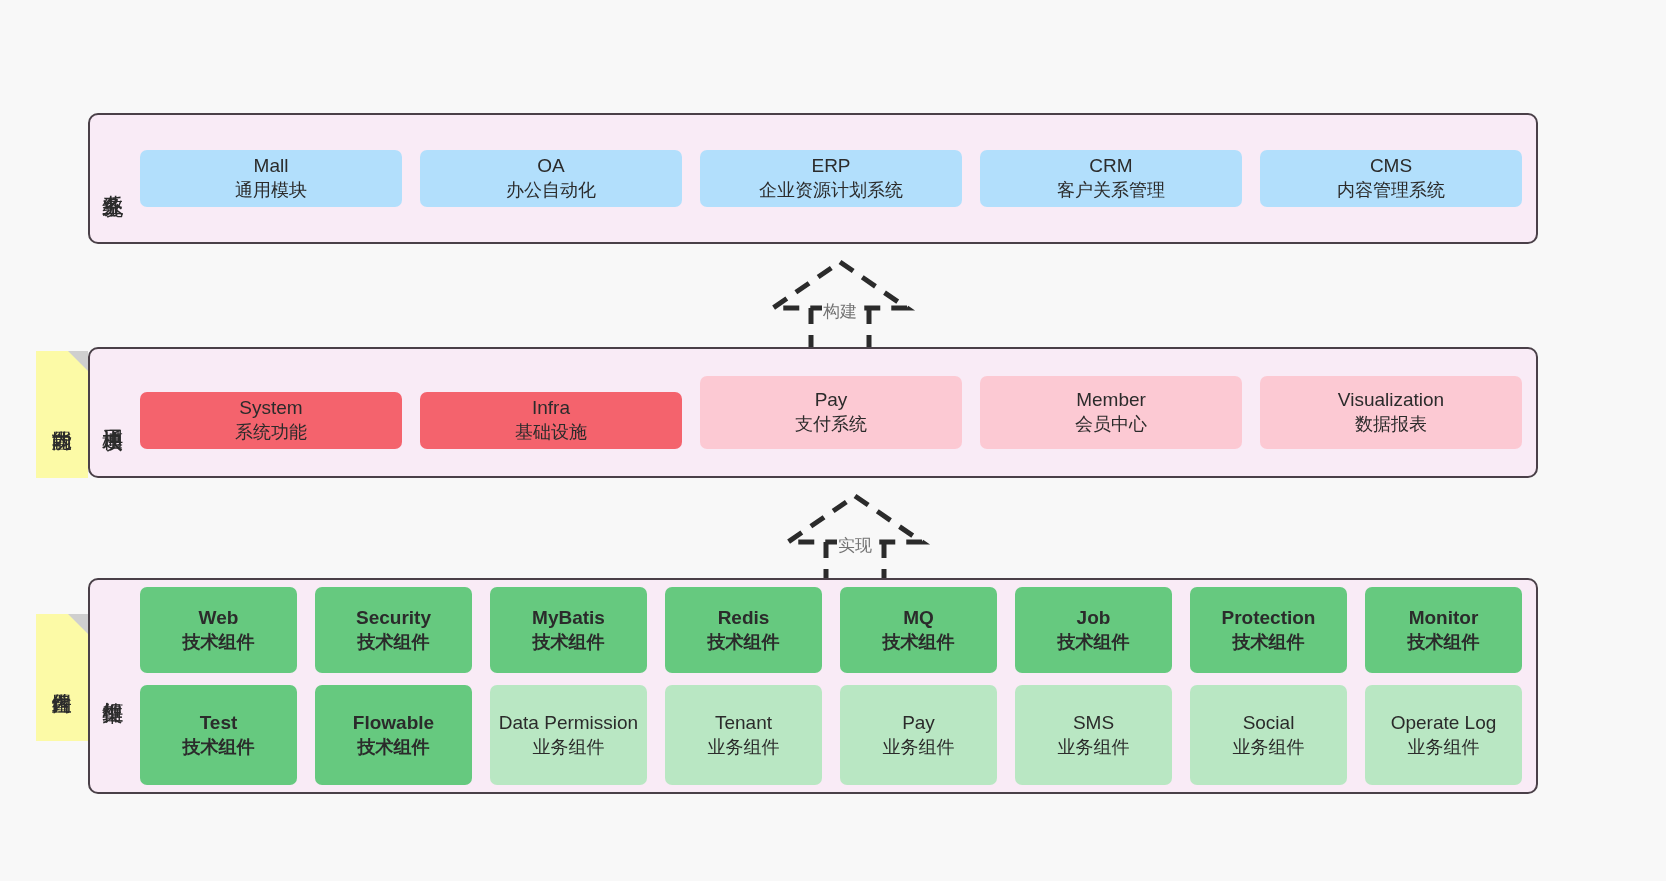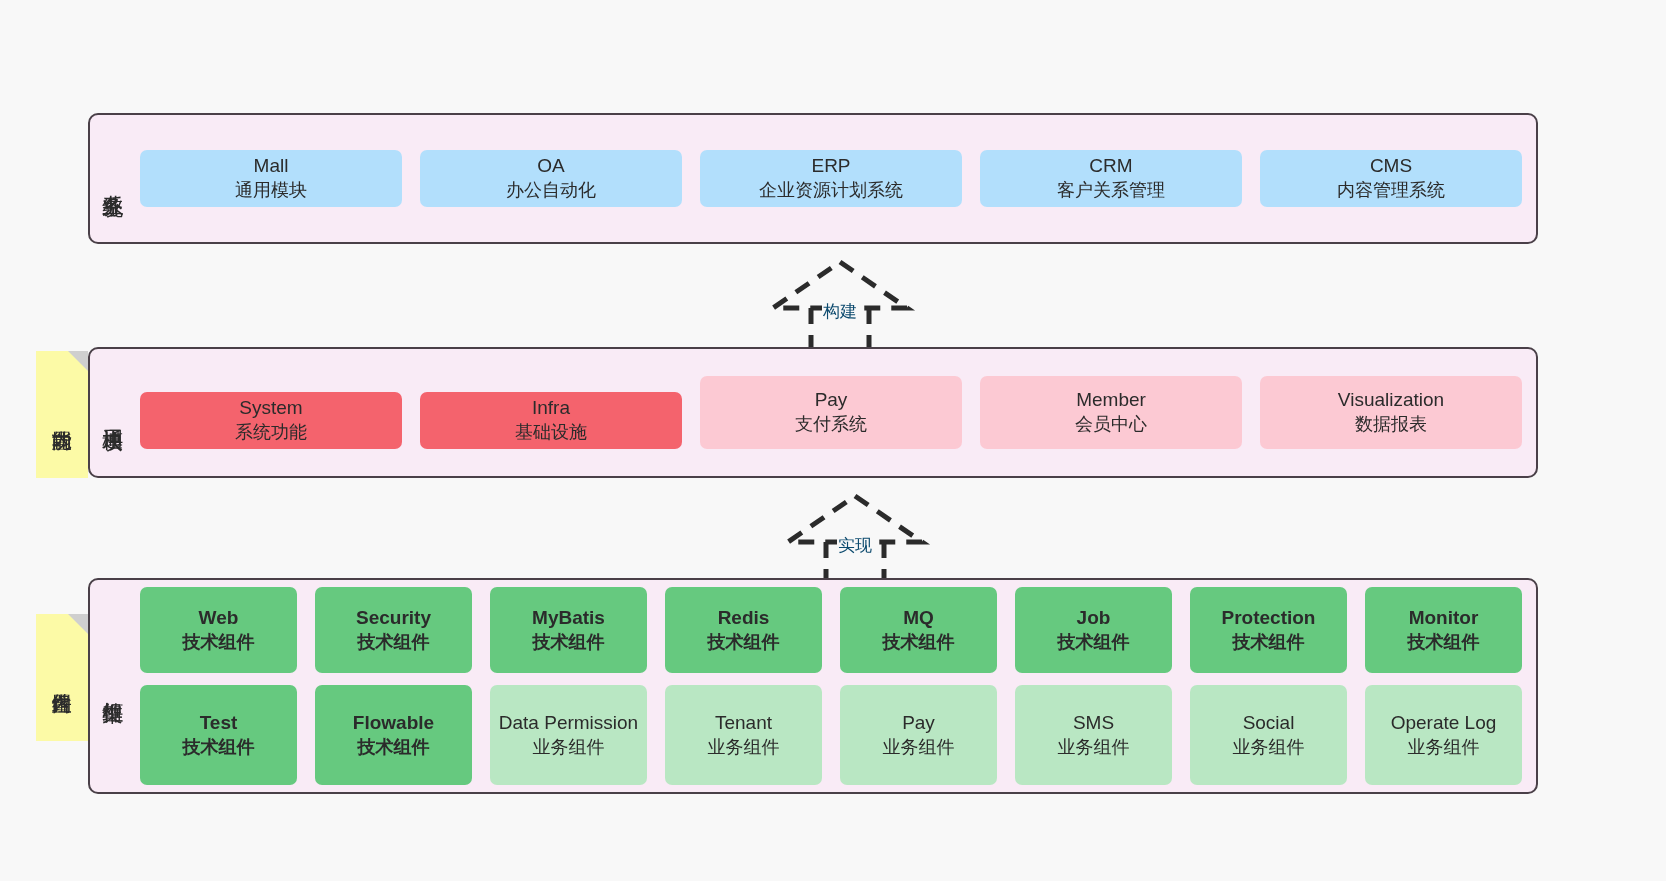--- a/index.html
+++ b/index.html
@@ -116,21 +116,21 @@
     width: 170px;
     height: 96px;
   }
   .arrow svg { display: block; width: 100%; height: 100%; }
   .arrow-label {
     position: absolute;
     left: 50%;
     top: 44px;
     transform: translateX(-50%);
     font-size: 17px;
-    color: #0c4a6e;
+    color: #737373;
     background: #f8f8f8;
     padding: 0 1px;
     white-space: nowrap;
     user-select: none;
     font-family: Liberation Mono, monospace;
   }
 </style>
 </head>
 <body>
 

